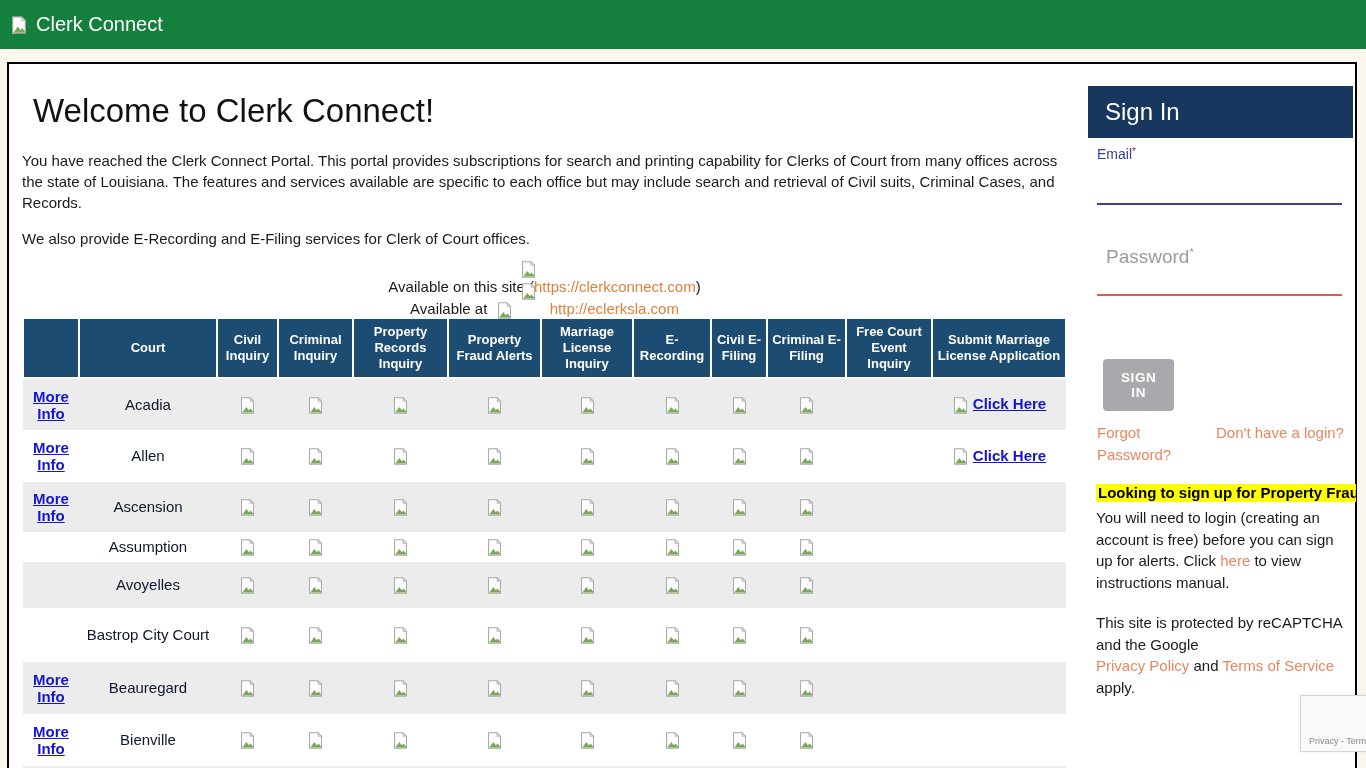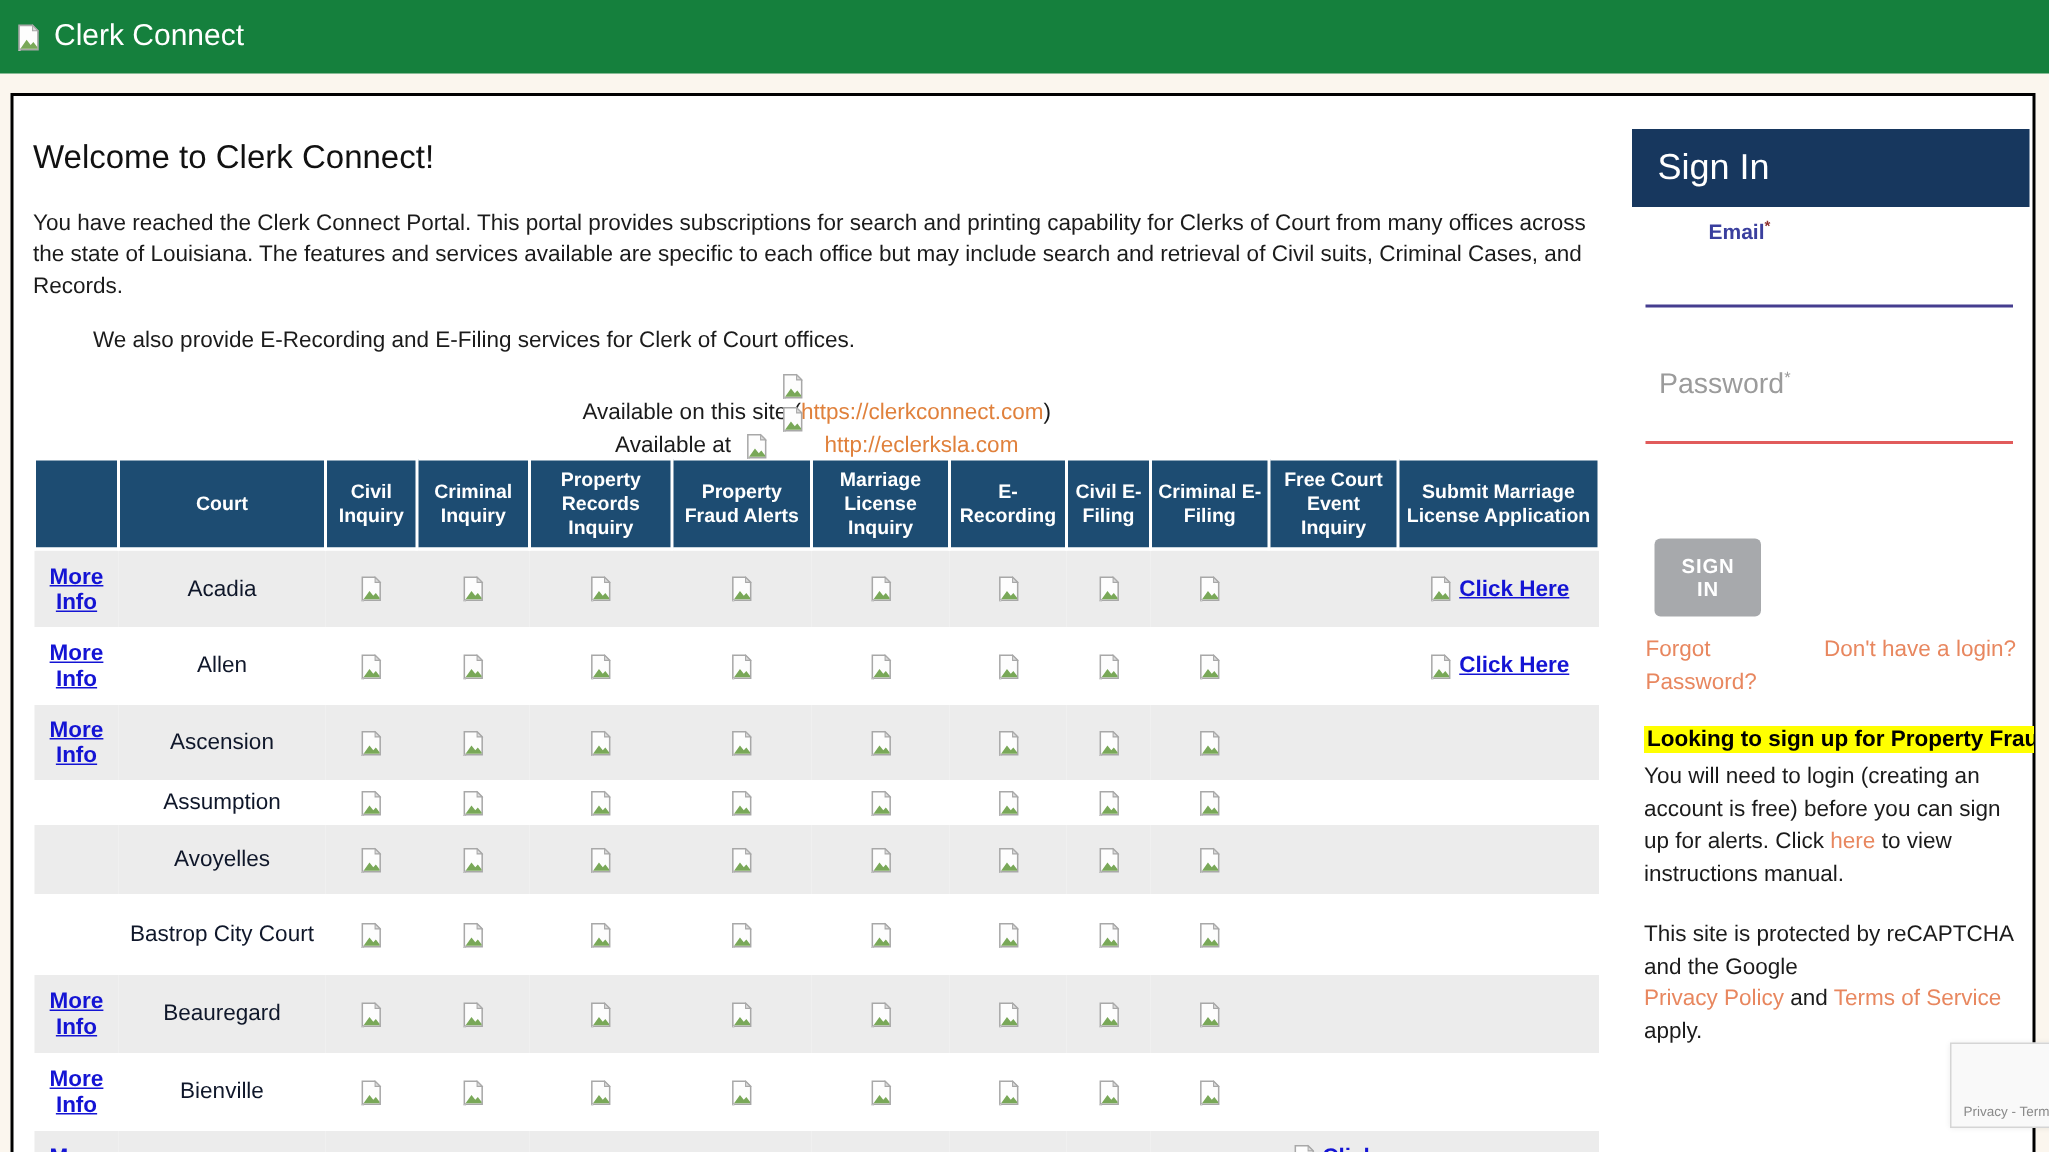--- a/index.html
+++ b/index.html
@@ -16,23 +16,23 @@
     background: #15803d; display: flex; align-items: center; padding-left: 10px;
   }
   .navbar .brand { color: #fff; font-size: 20px; margin-left: 8px; }
   
   .content-box {
     position: absolute; top: 62px; left: 7px; width: 1350px; height: 1100px;
     background: #fff; border: 2px solid #000;
   }
   
   .main { position: absolute; top: 64px; left: 22px; width: 1045px; }
-  h1 { font-size: 22px; font-weight: 400; color: #111; margin-top: 28px; letter-spacing: 0; }
+  h1 { font-size: 33px; font-weight: 400; color: #111; margin-top: 28px; letter-spacing: 0; margin-left: 11px; }
   .intro { font-size: 15px; line-height: 21px; margin-top: 20px; width: 1040px; }
-  .intro2 { font-size: 15px; line-height: 21px; margin-top: 15px; margin-left: 40px; }
+  .intro2 { font-size: 15px; line-height: 21px; margin-top: 15px; }
   .bullets { margin-top: 12px; }
   .bullet-row { display: flex; align-items: center; height: 22px; font-size: 15px; flex-direction: column; }
   .bullet-row .bimg { margin-right: 33px; }
   .olink { color: #e0813c; text-decoration: none; }
   
   .bimg { display: inline-block; width: 17px; height: 17px; vertical-align: middle; }
   .bimg svg { width: 100%; height: 100%; display: block; }
   .bimg-nav { width: 18px; height: 18px; }
   .bimg-inline { margin: 0 4px; }
   
@@ -60,21 +60,21 @@
   .court-cell { font-weight: normal; color: #0f172a; line-height: 22px; }
   .click-wrap a { margin-left: 4px; }
   
   .sidebar { position: absolute; top: 0; left: 0; }
   .signin-band {
     position: absolute; left: 1088px; top: 86px; width: 265px; height: 52px;
     background: #17375e; color: #fff; font-size: 24px; line-height: 52px; padding-left: 17px;
   }
   .fld-label-email {
     position: absolute; left: 1097px; top: 146px;
-    color: #3a3f9e; font-size: 14px; font-weight: bold; margin-left: 42px;
+    color: #3a3f9e; font-size: 14px; font-weight: normal;
   }
   .req-email { color: #8b2e2e; font-size: 10px; vertical-align: top; }
   .input-email {
     position: absolute; left: 1097px; top: 175px; width: 245px; height: 30px;
     border: none; border-bottom: 2px solid #453d8f; background: transparent;
     font-size: 16px; outline: none;
   }
   .fld-label-password {
     position: absolute; left: 1106px; top: 246px;
     color: #9b9b9b; font-size: 19px;

